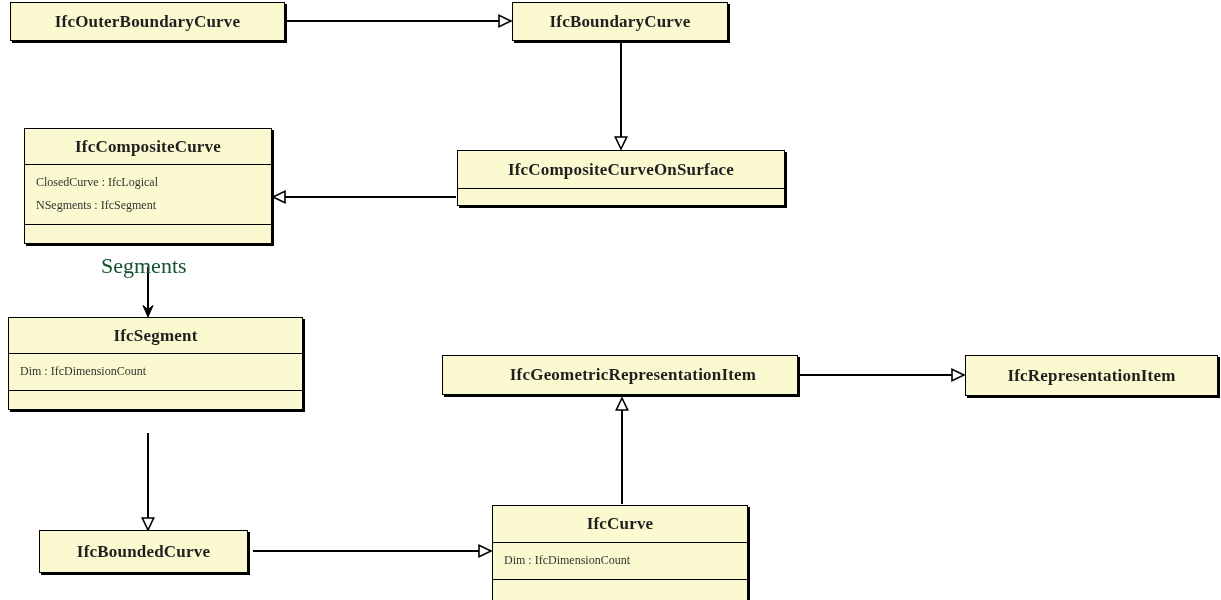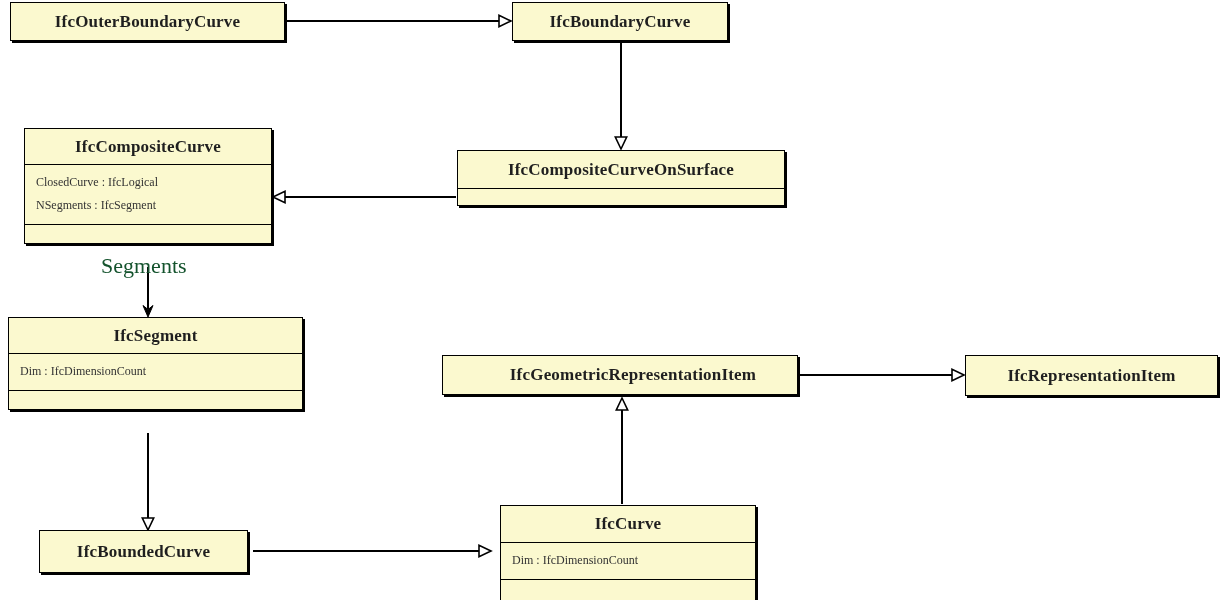--- a/index.html
+++ b/index.html
@@ -81,21 +81,21 @@
   .n-composite    { left: 24px;  top: 128px; width: 248px; }
   .n-composite .title { height: 35px; font-family: Liberation Serif, serif; }
   .n-composite .empty-compartment { height: 19px; }
   .n-ccos         { left: 457px; top: 150px; width: 328px; }
   .n-ccos .title  { height: 37px; }
   .n-ccos .empty-compartment { height: 17px; }
   .n-segment      { left: 8px;   top: 317px; width: 295px; }
   .n-segment .title { height: 35px; }
   .n-segment .empty-compartment { height: 19px; }
   .n-bounded      { left: 39px;  top: 530px; width: 209px; height: 43px; }
-  .n-curve        { left: 492px; top: 505px; width: 256px; margin-left: 8px; }
+  .n-curve        { left: 492px; top: 505px; width: 256px; }
   .n-curve .title { height: 36px; }
   .n-curve .empty-compartment { height: 21px; }
   .n-geomrep      { left: 442px; top: 355px; width: 356px; height: 40px; padding-left: 26px; }
   .n-rep          { left: 965px; top: 355px; width: 253px; height: 41px; }
   .edge-label {
     position: absolute;
     z-index: 2;
     left: 101px;
     top: 253px;
     font-size: 22px;

